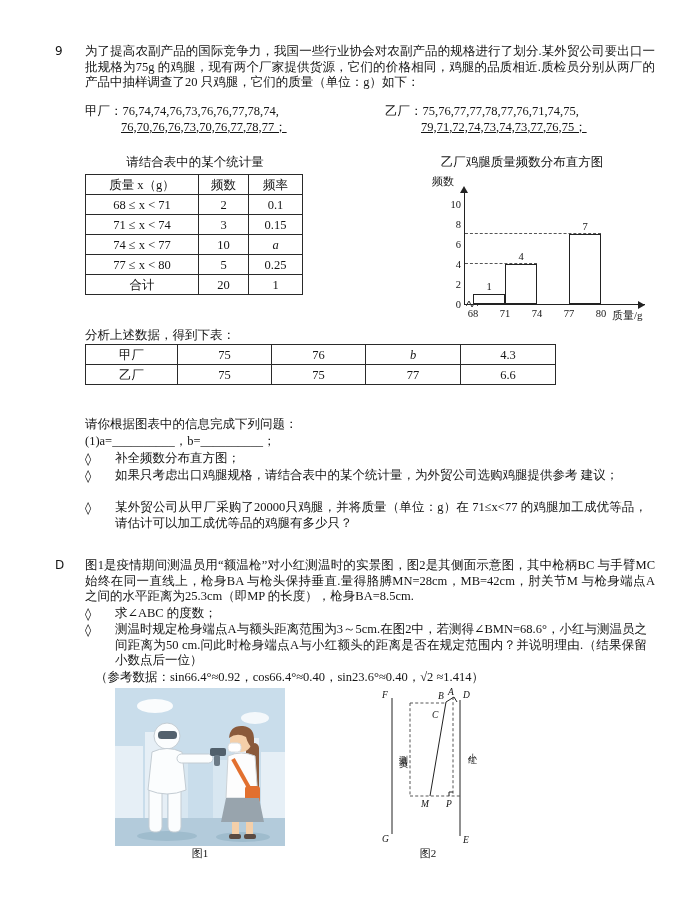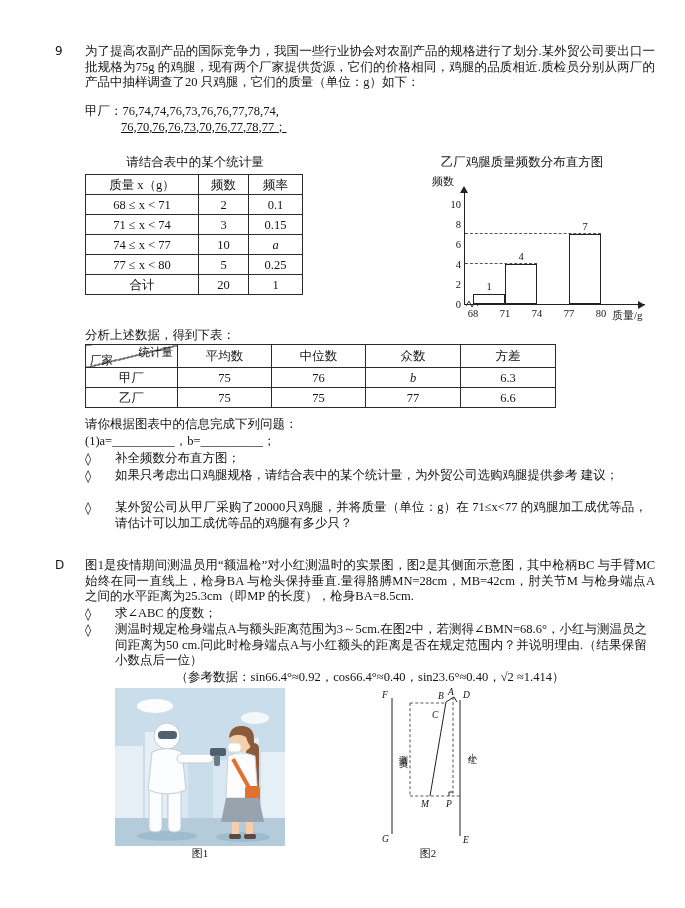--- a/index.html
+++ b/index.html
@@ -52,20 +52,24 @@
 
   <div class="prob" style="top:44px;">
     <span class="pnum">9</span>
     <div class="ptext">为了提高农副产品的国际竞争力，我国一些行业协会对农副产品的规格进行了划分.某外贸公司要出口一批规格为75g 的鸡腿，现有两个厂家提供货源，它们的价格相同，鸡腿的品质相近.质检员分别从两厂的产品中抽样调查了20 只鸡腿，它们的质量（单位：g）如下：</div>
   </div>
 
   <div class="samples">
     <div class="scol">
       <div><span>甲厂：</span><span>76,74,74,76,73,76,76,77,78,74,</span></div>
       <div class="sline2">76,70,76,76,73,70,76,77,78,77；</div>
+    </div>
+    <div class="scol right">
+      <div><span>乙厂：</span><span>75,76,77,77,78,77,76,71,74,75,</span></div>
+      <div class="sline2">79,71,72,74,73,74,73,77,76,75；</div>
     </div>
   </div>
 
   <div class="tbl-title" style="top:155px;left:85px;width:220px;">请结合表中的某个统计量</div>
   <div class="tbl-title" style="top:155px;left:388px;width:268px;">乙厂鸡腿质量频数分布直方图</div>
 
   <table class="abs" style="top:174px;left:85px;">
     <colgroup>
         <col style="width:113px">
         <col style="width:50px">
@@ -138,36 +142,26 @@
 
   <table class="abs" style="top:344px;left:85px;">
     <colgroup>
         <col style="width:92px">
         <col style="width:94px">
         <col style="width:94px">
         <col style="width:95px">
         <col style="width:95px">
       </colgroup>
     <tbody>
-        <tr>
-      <td class="diag" style="height:22px;">
-        <span class="diag-b">厂家</span>
-        <span class="diag-t">统计量</span>
-      </td>
-      <th>平均数</th>
-      <th>中位数</th>
-      <th>众数</th>
-      <th>方差</th>
-    </tr>
     <tr>
       <td>甲厂</td>
       <td>75</td>
       <td>76</td>
       <td class="var">b</td>
-      <td>6.3</td>
+      <td>4.3</td>
     </tr>
     <tr>
       <td>乙厂</td>
       <td>75</td>
       <td>75</td>
       <td>77</td>
       <td>6.6</td>
     </tr>
   </tbody>
     </table>
@@ -194,21 +188,21 @@
   </div>
 
   <div class="bullet-item" style="top:606px;">
     <span class="bmark">◊</span>
     <div class="btext">求∠ABC 的度数；</div>
   </div>
   <div class="bullet-item" style="top:622px;">
     <span class="bmark">◊</span>
     <div class="btext">测温时规定枪身端点A与额头距离范围为3～5cm.在图2中，若测得∠BMN=68.6°，小红与测温员之间距离为50 cm.问此时枪身端点A与小红额头的距离是否在规定范围内？并说明理由.（结果保留小数点后一位）</div>
   </div>
-  <div class="abs" style="top:670px;left:95px;width:550px;text-align:center;">（参考数据：sin66.4°≈0.92，cos66.4°≈0.40，sin23.6°≈0.40，√2 ≈1.414）</div>
+  <div class="abs" style="top:670px;left:95px;width:550px;">（参考数据：sin66.4°≈0.92，cos66.4°≈0.40，sin23.6°≈0.40，√2 ≈1.414）</div>
 
   <div class="fig" style="top:688px;left:115px;width:170px;height:158px;">
     <svg width="170" height="158" viewBox="0 0 170 158">
       <rect width="170" height="158" fill="#c9ddeb"></rect>
       <g fill="#e6eff6">
         <rect x="0" y="58" width="28" height="74"></rect>
         <rect x="30" y="44" width="22" height="88"></rect>
         <rect x="120" y="50" width="24" height="82"></rect>
         <rect x="146" y="64" width="24" height="68"></rect>
       </g>

